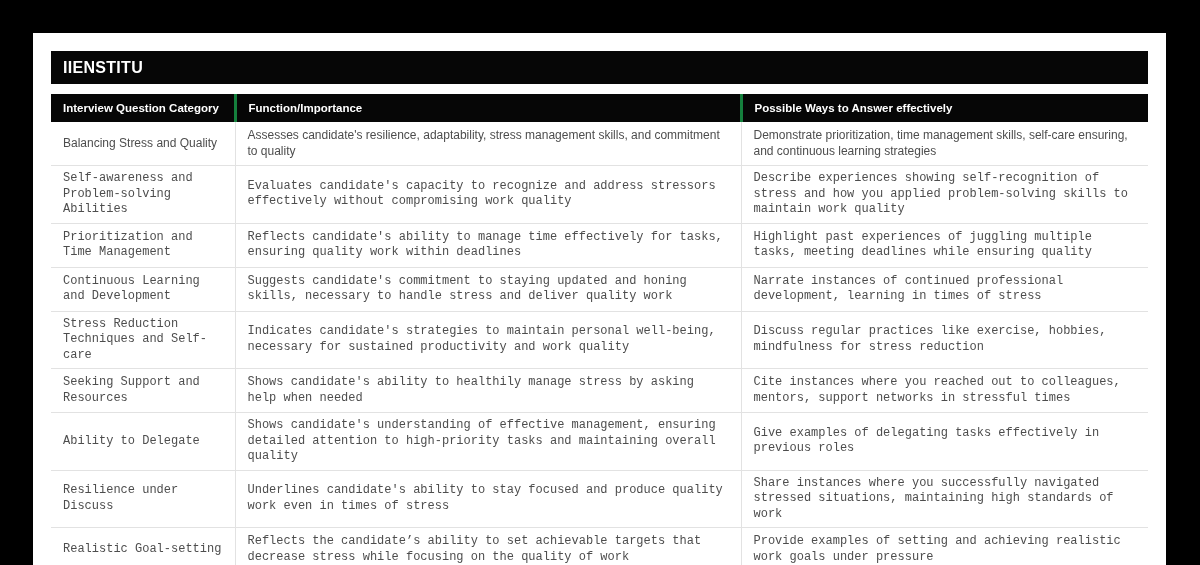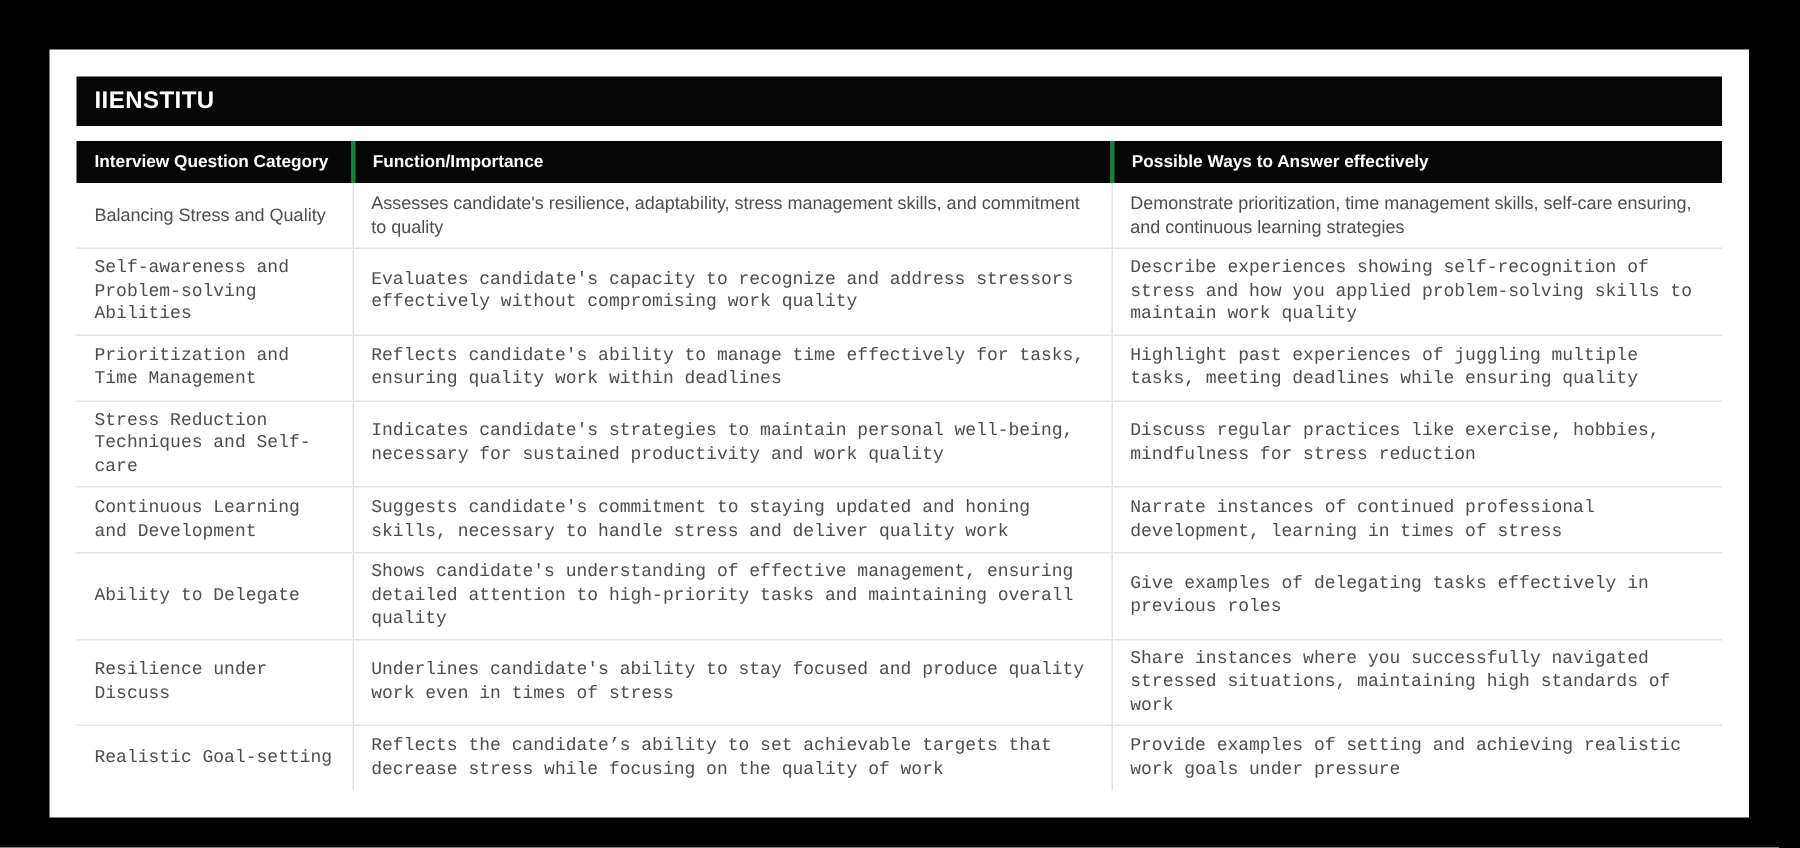--- a/index.html
+++ b/index.html
@@ -85,28 +85,33 @@
         <td>Self-awareness and Problem-solving Abilities</td>
         <td>Evaluates candidate's capacity to recognize and address stressors effectively without compromising work quality</td>
         <td>Describe experiences showing self-recognition of stress and how you applied problem-solving skills to maintain work quality</td>
       </tr>
       <tr>
         <td>Prioritization and Time Management</td>
         <td>Reflects candidate's ability to manage time effectively for tasks, ensuring quality work within deadlines</td>
         <td>Highlight past experiences of juggling multiple tasks, meeting deadlines while ensuring quality</td>
       </tr>
       <tr>
+        <td>Continuous Learning and Development</td>
+        <td>Suggests candidate's commitment to staying updated and honing skills, necessary to handle stress and deliver quality work</td>
+        <td>Narrate instances of continued professional development, learning in times of stress</td>
+      </tr>
+      <tr>
         <td>Stress Reduction Techniques and Self-care</td>
         <td>Indicates candidate's strategies to maintain personal well-being, necessary for sustained productivity and work quality</td>
         <td>Discuss regular practices like exercise, hobbies, mindfulness for stress reduction</td>
       </tr>
       <tr>
-        <td>Continuous Learning and Development</td>
-        <td>Suggests candidate's commitment to staying updated and honing skills, necessary to handle stress and deliver quality work</td>
-        <td>Narrate instances of continued professional development, learning in times of stress</td>
+        <td>Seeking Support and Resources</td>
+        <td>Shows candidate's ability to healthily manage stress by asking help when needed</td>
+        <td>Cite instances where you reached out to colleagues, mentors, support networks in stressful times</td>
       </tr>
       <tr>
         <td>Ability to Delegate</td>
         <td>Shows candidate's understanding of effective management, ensuring detailed attention to high-priority tasks and maintaining overall quality</td>
         <td>Give examples of delegating tasks effectively in previous roles</td>
       </tr>
       <tr>
         <td>Resilience under Discuss</td>
         <td>Underlines candidate's ability to stay focused and produce quality work even in times of stress</td>
         <td>Share instances where you successfully navigated stressed situations, maintaining high standards of work</td>

